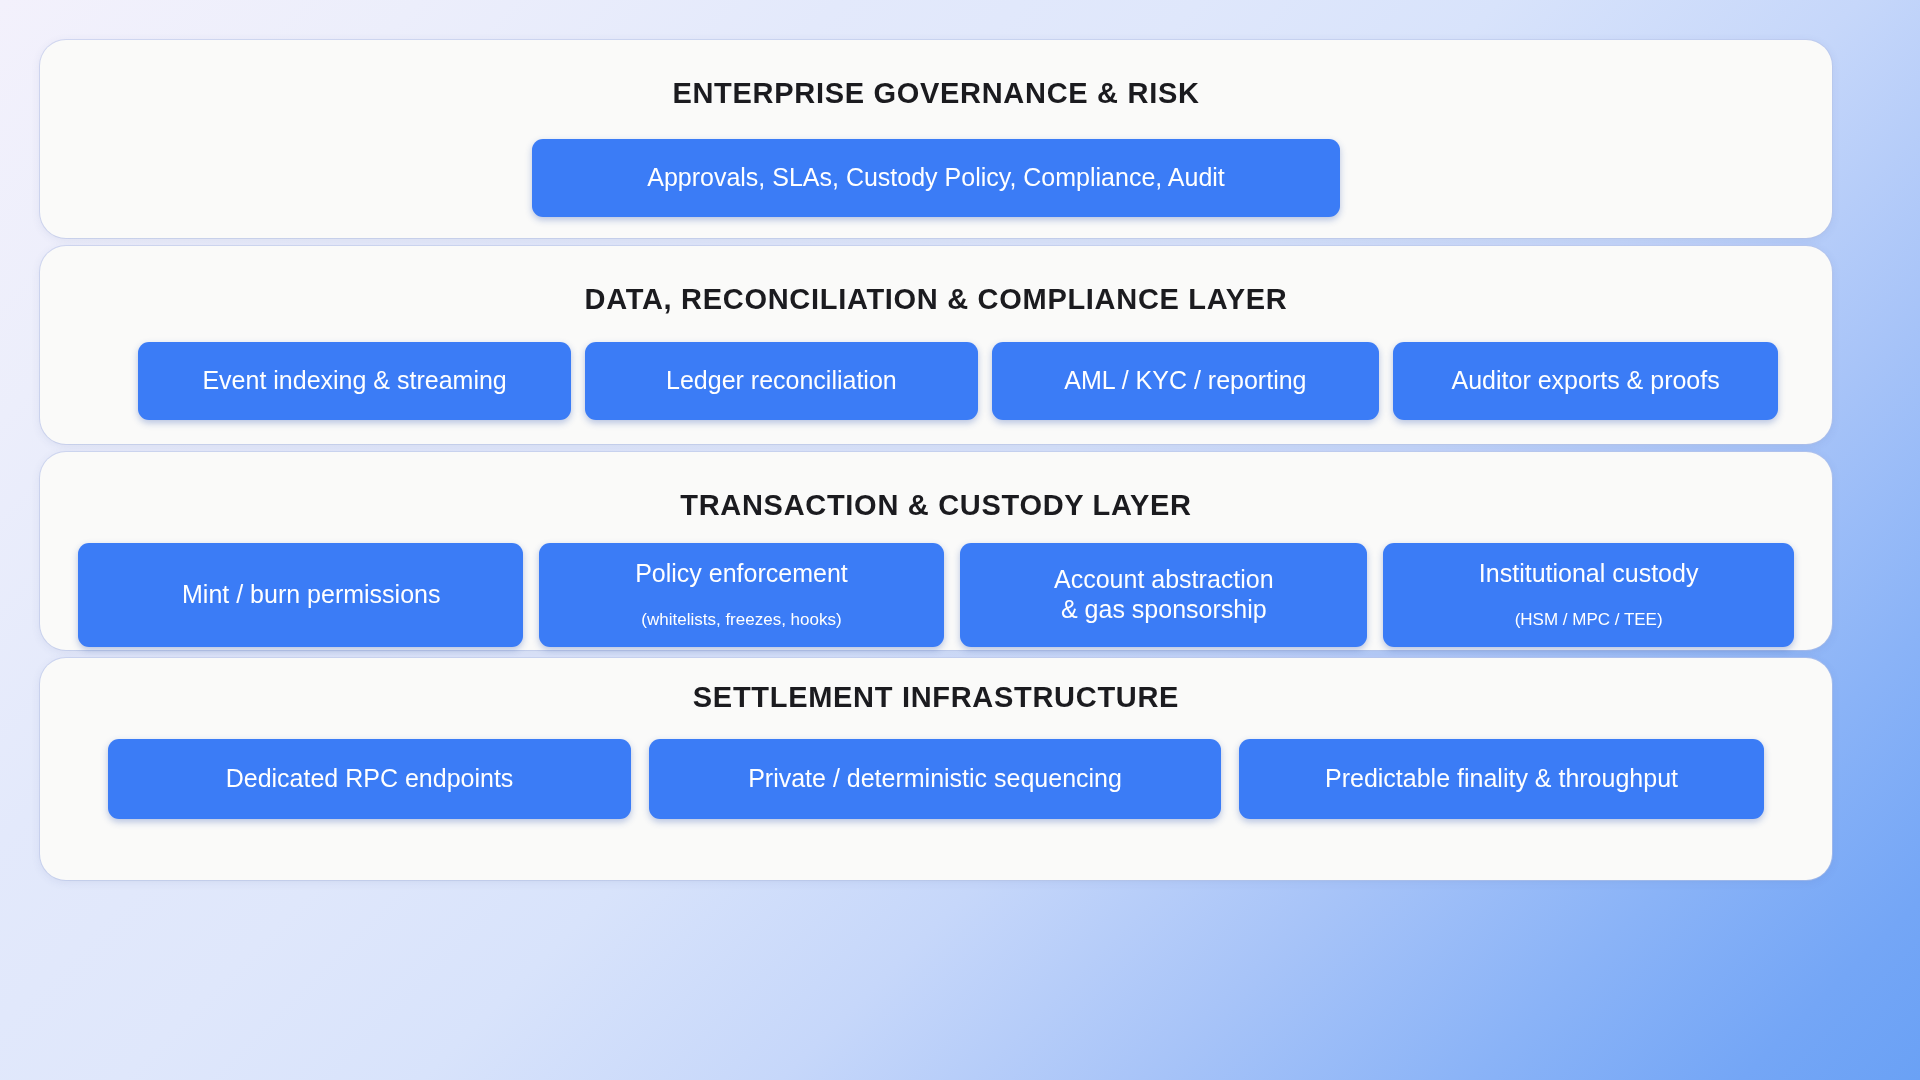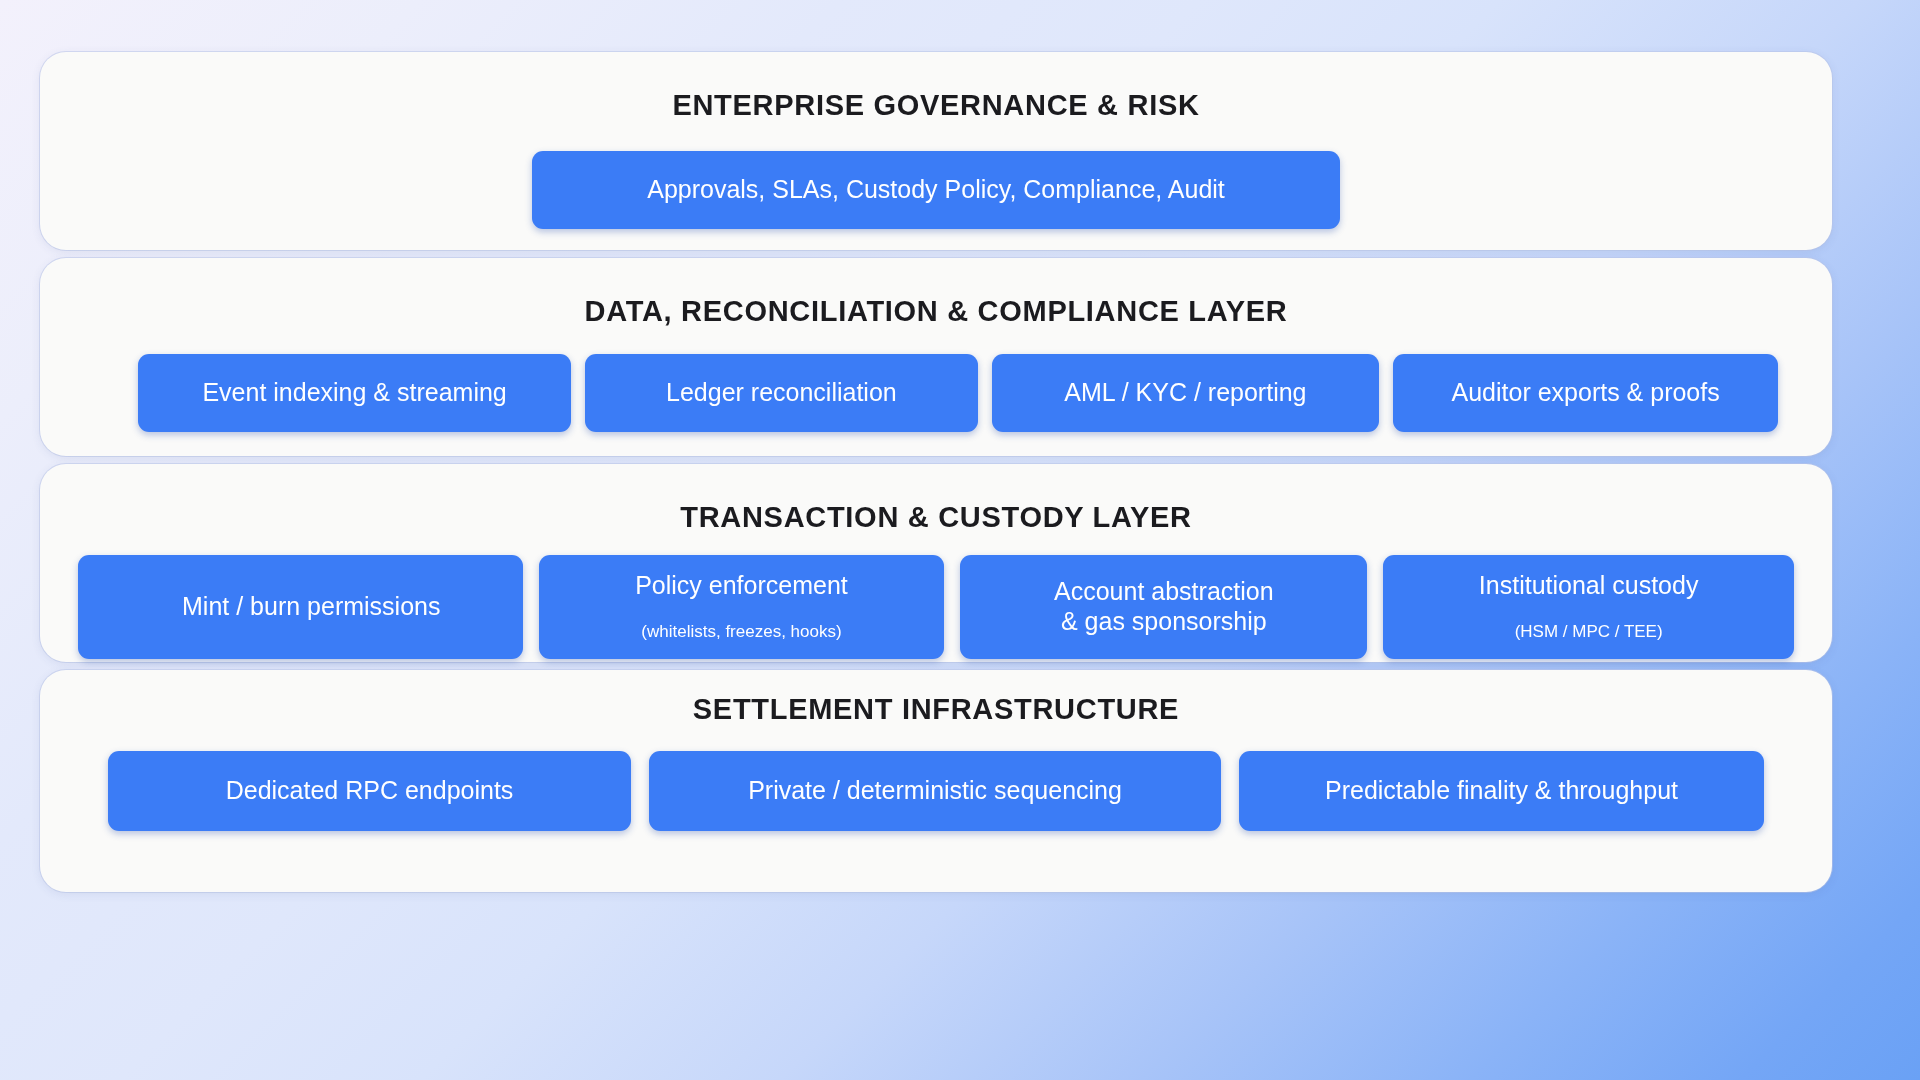--- a/index.html
+++ b/index.html
@@ -23,21 +23,21 @@
         #a8c4f8 74%,
         #8ab3f7 85%,
         #74a6f6 94%,
         #6aa1f5 100%);
     -webkit-font-smoothing: antialiased;
   }
 
   #stack {
     position: absolute;
     left: 40px;
-    top: 52px;
+    top: 40px;
     width: 1792px;
     height: 1002px;
     display: flex;
     flex-direction: column;
     gap: 8px;
   }
 
   .layer {
     position: relative;
     background: #fafaf9;

